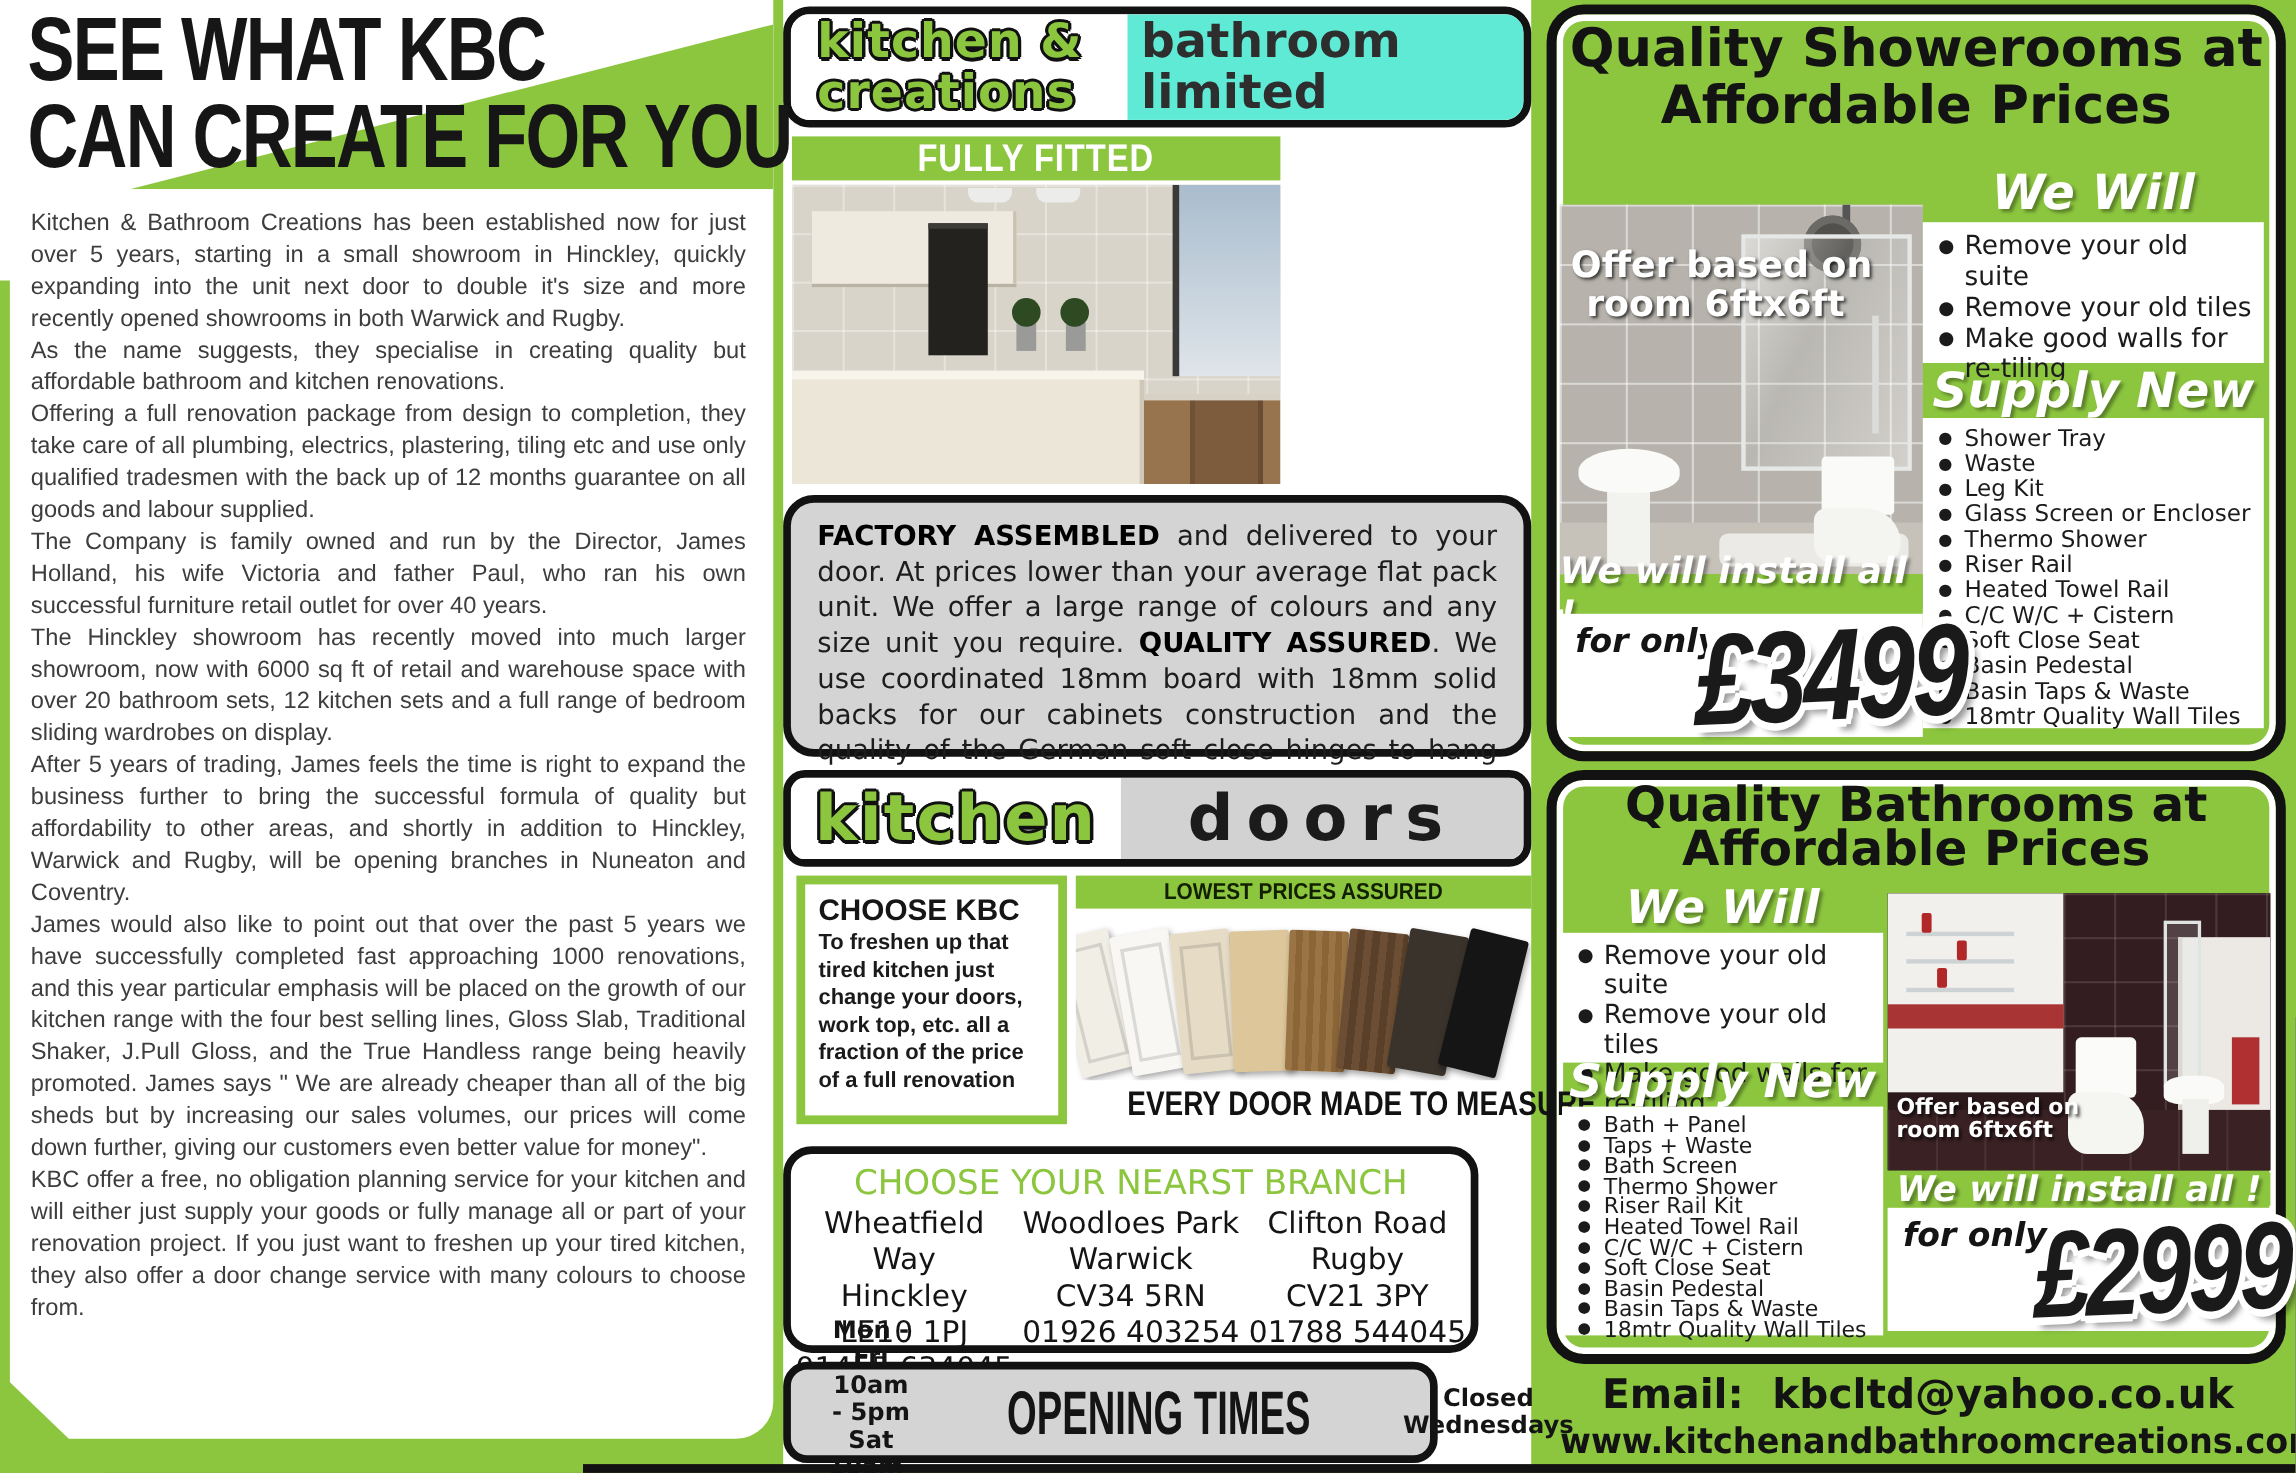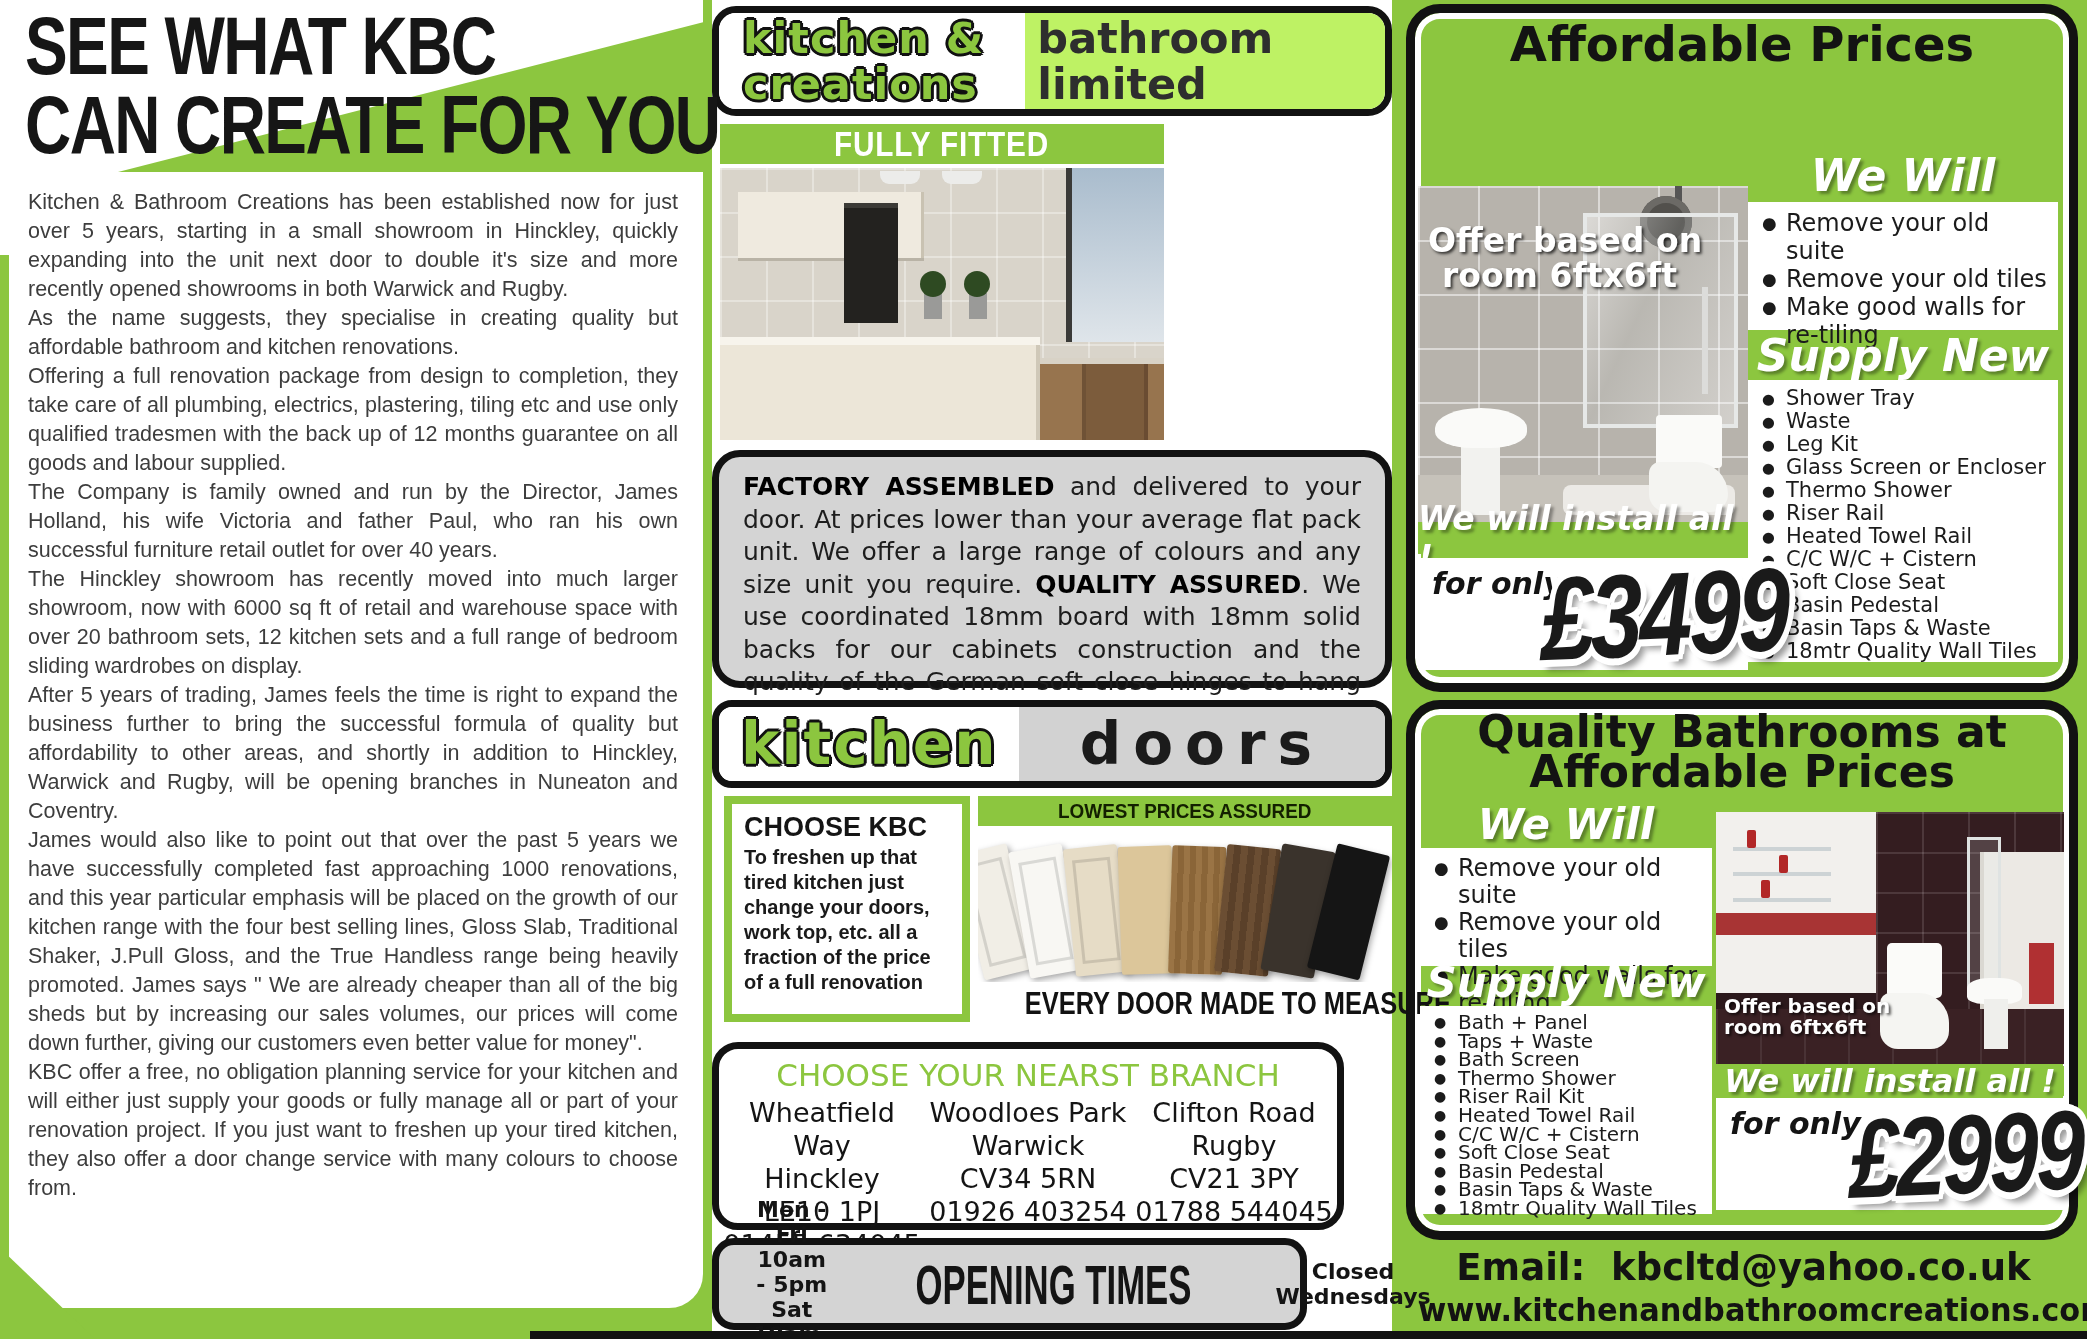--- a/index.html
+++ b/index.html
@@ -23,21 +23,21 @@
   .headline .cx{transform:scaleX(0.78);}
   .body-text{left:28px;top:188px;width:650px;z-index:4;}
   .body-text p{font-size:21.5px;line-height:29px;color:#3d3d3d;text-align:justify;}
 
   
   .mid-bg{left:712px;top:0;width:680px;height:1332px;background:#fff;z-index:1;}
   .box{position:absolute;z-index:2;}
   .logo-box{left:712px;top:6px;width:680px;height:110px;border:7px solid #121212;border-radius:24px;
       background:#fff;display:flex;overflow:hidden;}
   .logo-left{width:46%;display:flex;flex-direction:column;justify-content:center;padding-left:24px;background:#fff;}
-  .logo-right{flex:1;background:#bef264;display:flex;flex-direction:column;justify-content:center;padding-left:12px;}
+  .logo-right{flex:1;background:#5eead4;display:flex;flex-direction:column;justify-content:center;padding-left:12px;}
   .logo-green{font-family:"DejaVu Sans",sans-serif;font-weight:bold;font-size:43px;line-height:46px;
       color:var(--green);letter-spacing:1px;
       text-shadow:-2px -2px 0 #111,2px -2px 0 #111,-2px 2px 0 #111,2px 2px 0 #111,-3px 0 0 #111,3px 0 0 #111,0 -3px 0 #111,0 3px 0 #111;}
   .logo-dark{font-family:"DejaVu Sans",sans-serif;font-weight:bold;font-size:43px;line-height:46px;color:#2e2e2e;}
   .fully-bar{left:720px;top:124px;width:444px;height:40px;background:var(--green);
       display:flex;align-items:center;justify-content:center;}
   .fully-bar span{color:#fff;font-weight:bold;font-size:35px;letter-spacing:1px;transform:scaleX(.85);}
   .fitting-box{left:1172px;top:124px;width:220px;height:316px;background:var(--gray);
       border:6px solid var(--green);padding:8px 10px;}
   .fitting-title{font-weight:bold;font-size:33px;line-height:33px;color:#121212;}
@@ -312,20 +312,21 @@
       <div>Closed</div>
       <div>Wednesdays</div>
     </div>
   </div>
 
   <div class="abs bottom-strip"></div>
 
   <div class="panel panel1"></div>
 
   <div class="abs p-title p1-title">
+    <div>Quality Showerooms at</div>
     <div>Affordable Prices</div>
   </div>
 
   <div class="photo sphoto" style="left:1418px;top:186px;width:330px;height:336px;">
     <div class="sp-arm"></div>
     <div class="sp-head"></div>
     <div class="sp-glass"></div>
     <div class="sp-rail"></div>
     <div class="sp-floor"></div>
     <div class="sp-tray"></div>

